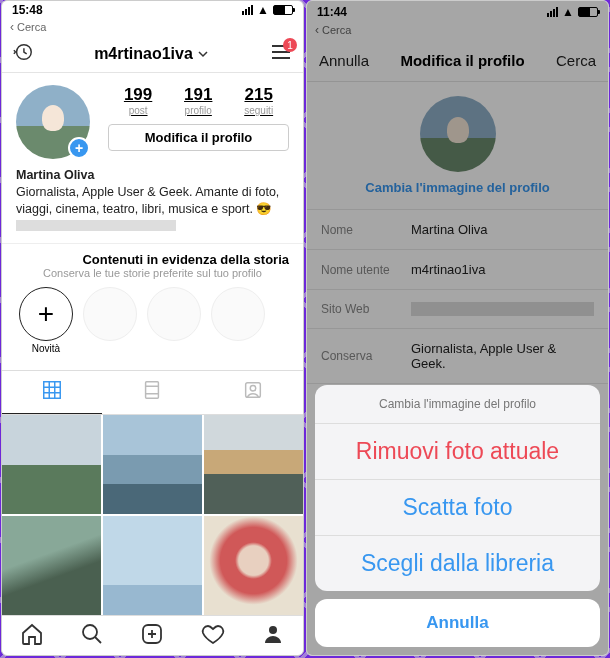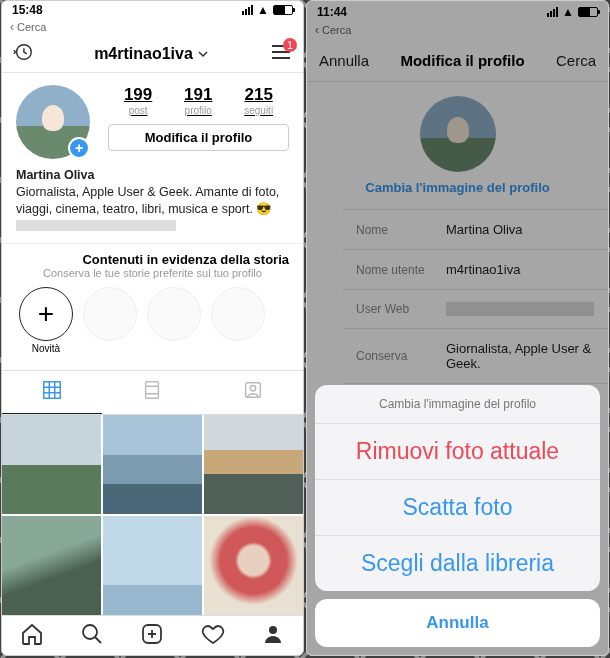--- a/index.html
+++ b/index.html
@@ -1,17 +1,17 @@
 <!DOCTYPE html>
 <html><head>
 <meta charset="utf-8">
 <style>
   * { box-sizing: border-box; margin: 0; padding: 0; font-family: -apple-system, "Helvetica Neue", Arial, sans-serif; }
   body { background: #e8e8e8; display: flex; justify-content: center; }
-  .wrap { width: 610px; height: 658px; display: flex; background: #404040; overflow: hidden; position: relative; }
+  .wrap { width: 610px; height: 658px; display: flex; background: #6d28d9; overflow: hidden; position: relative; }
   .pattern { position: absolute; inset: 0; background:
       linear-gradient(45deg, transparent 48%, #d8d8d8 48%, #d8d8d8 52%, transparent 52%),
       linear-gradient(-45deg, transparent 48%, #d8d8d8 48%, #d8d8d8 52%, transparent 52%);
       background-size: 60px 60px; opacity: .5; }
   .phone { position: relative; width: 303px; height: 656px; background: #fff; border: 1px solid #ccc; border-radius: 6px; margin: 0 1px; overflow: hidden; display: flex; flex-direction: column; }
   .statusbar { height: 22px; display: flex; align-items: center; justify-content: space-between; padding: 0 10px; font-size: 12px; font-weight: 600; }
   .sb-right { display: flex; align-items: center; gap: 4px; }
   .bars { display: flex; gap: 1px; align-items: flex-end; }
   .bars span { width: 2px; background: #000; }
   .bars span:nth-child(1){height:4px} .bars span:nth-child(2){height:6px} .bars span:nth-child(3){height:8px} .bars span:nth-child(4){height:10px}
@@ -68,21 +68,21 @@
   
   .phone.dim { background:#fff; }
   .dim-overlay { position:absolute; inset:0; background:rgba(0,0,0,0.35); }
   .editheader { height:42px; border-bottom:1px solid #e4e4e4; display:flex; align-items:center; justify-content:space-between; padding:0 12px; font-size:15px; }
   .editheader .cancel, .editheader .done { color:#222; }
   .editheader .title { font-weight:600; }
   .editbody { padding:14px 0 0; text-align:center; }
   .avatar2 { width:76px; height:76px; border-radius:50%; margin:0 auto 8px; background: linear-gradient(to bottom, #8fb0c8 0%, #8fb0c8 55%, #6b8a6d 55%, #6b8a6d 100%); position:relative; overflow:hidden; }
   .avatar2::after { content:''; position:absolute; left:50%; top:45%; transform:translate(-50%,-50%); width:22px; height:26px; background:#f5e6d8; border-radius:50% 50% 40% 40%; }
   .changelink { color:#3897f0; font-size:13px; font-weight:600; display:block; margin-bottom:14px; }
-  .fieldrow { display:flex; align-items:center; border-top:1px solid #e8e8e8; padding:12px 14px; font-size:13px; text-align:left;margin-left:35px; }
+  .fieldrow { display:flex; align-items:center; border-top:1px solid #e8e8e8; padding:12px 14px; font-size:13px; text-align:left; }
   .fieldrow:last-of-type { border-bottom:1px solid #e8e8e8; }
   .flabel { width:90px; color:#888; font-size:12px; }
   .fval { flex:1; color:#222; }
   .fval.blur { height:14px; background:#ddd; }
 
   .sheet { position:absolute; left:8px; right:8px; bottom:8px; }
   .sheet-group { background:#f4f4f6; border-radius:12px; overflow:hidden; margin-bottom:8px; }
   .sheet-title { text-align:center; font-size:12px; color:#777; padding:12px 0; border-bottom:1px solid #ddd; }
   .sheet-item { text-align:center; font-size:23px; padding:14px 0; border-bottom:1px solid #ddd; color:#3897f0; }
   .sheet-item.destructive { color:#ed4956; }
@@ -268,21 +268,21 @@
 
       <div class="fieldrow">
         <div class="flabel">Nome</div>
         <div class="fval">Martina Oliva</div>
       </div>
       <div class="fieldrow">
         <div class="flabel">Nome utente</div>
         <div class="fval">m4rtinao1iva</div>
       </div>
       <div class="fieldrow">
-        <div class="flabel">User Web</div>
+        <div class="flabel">Sito Web</div>
         <div class="fval blur"></div>
       </div>
       <div class="fieldrow">
         <div class="flabel">Conserva</div>
         <div class="fval">Giornalista, Apple User &amp; Geek.</div>
       </div>
     </div>
 
     <div class="dim-overlay"></div>
 

